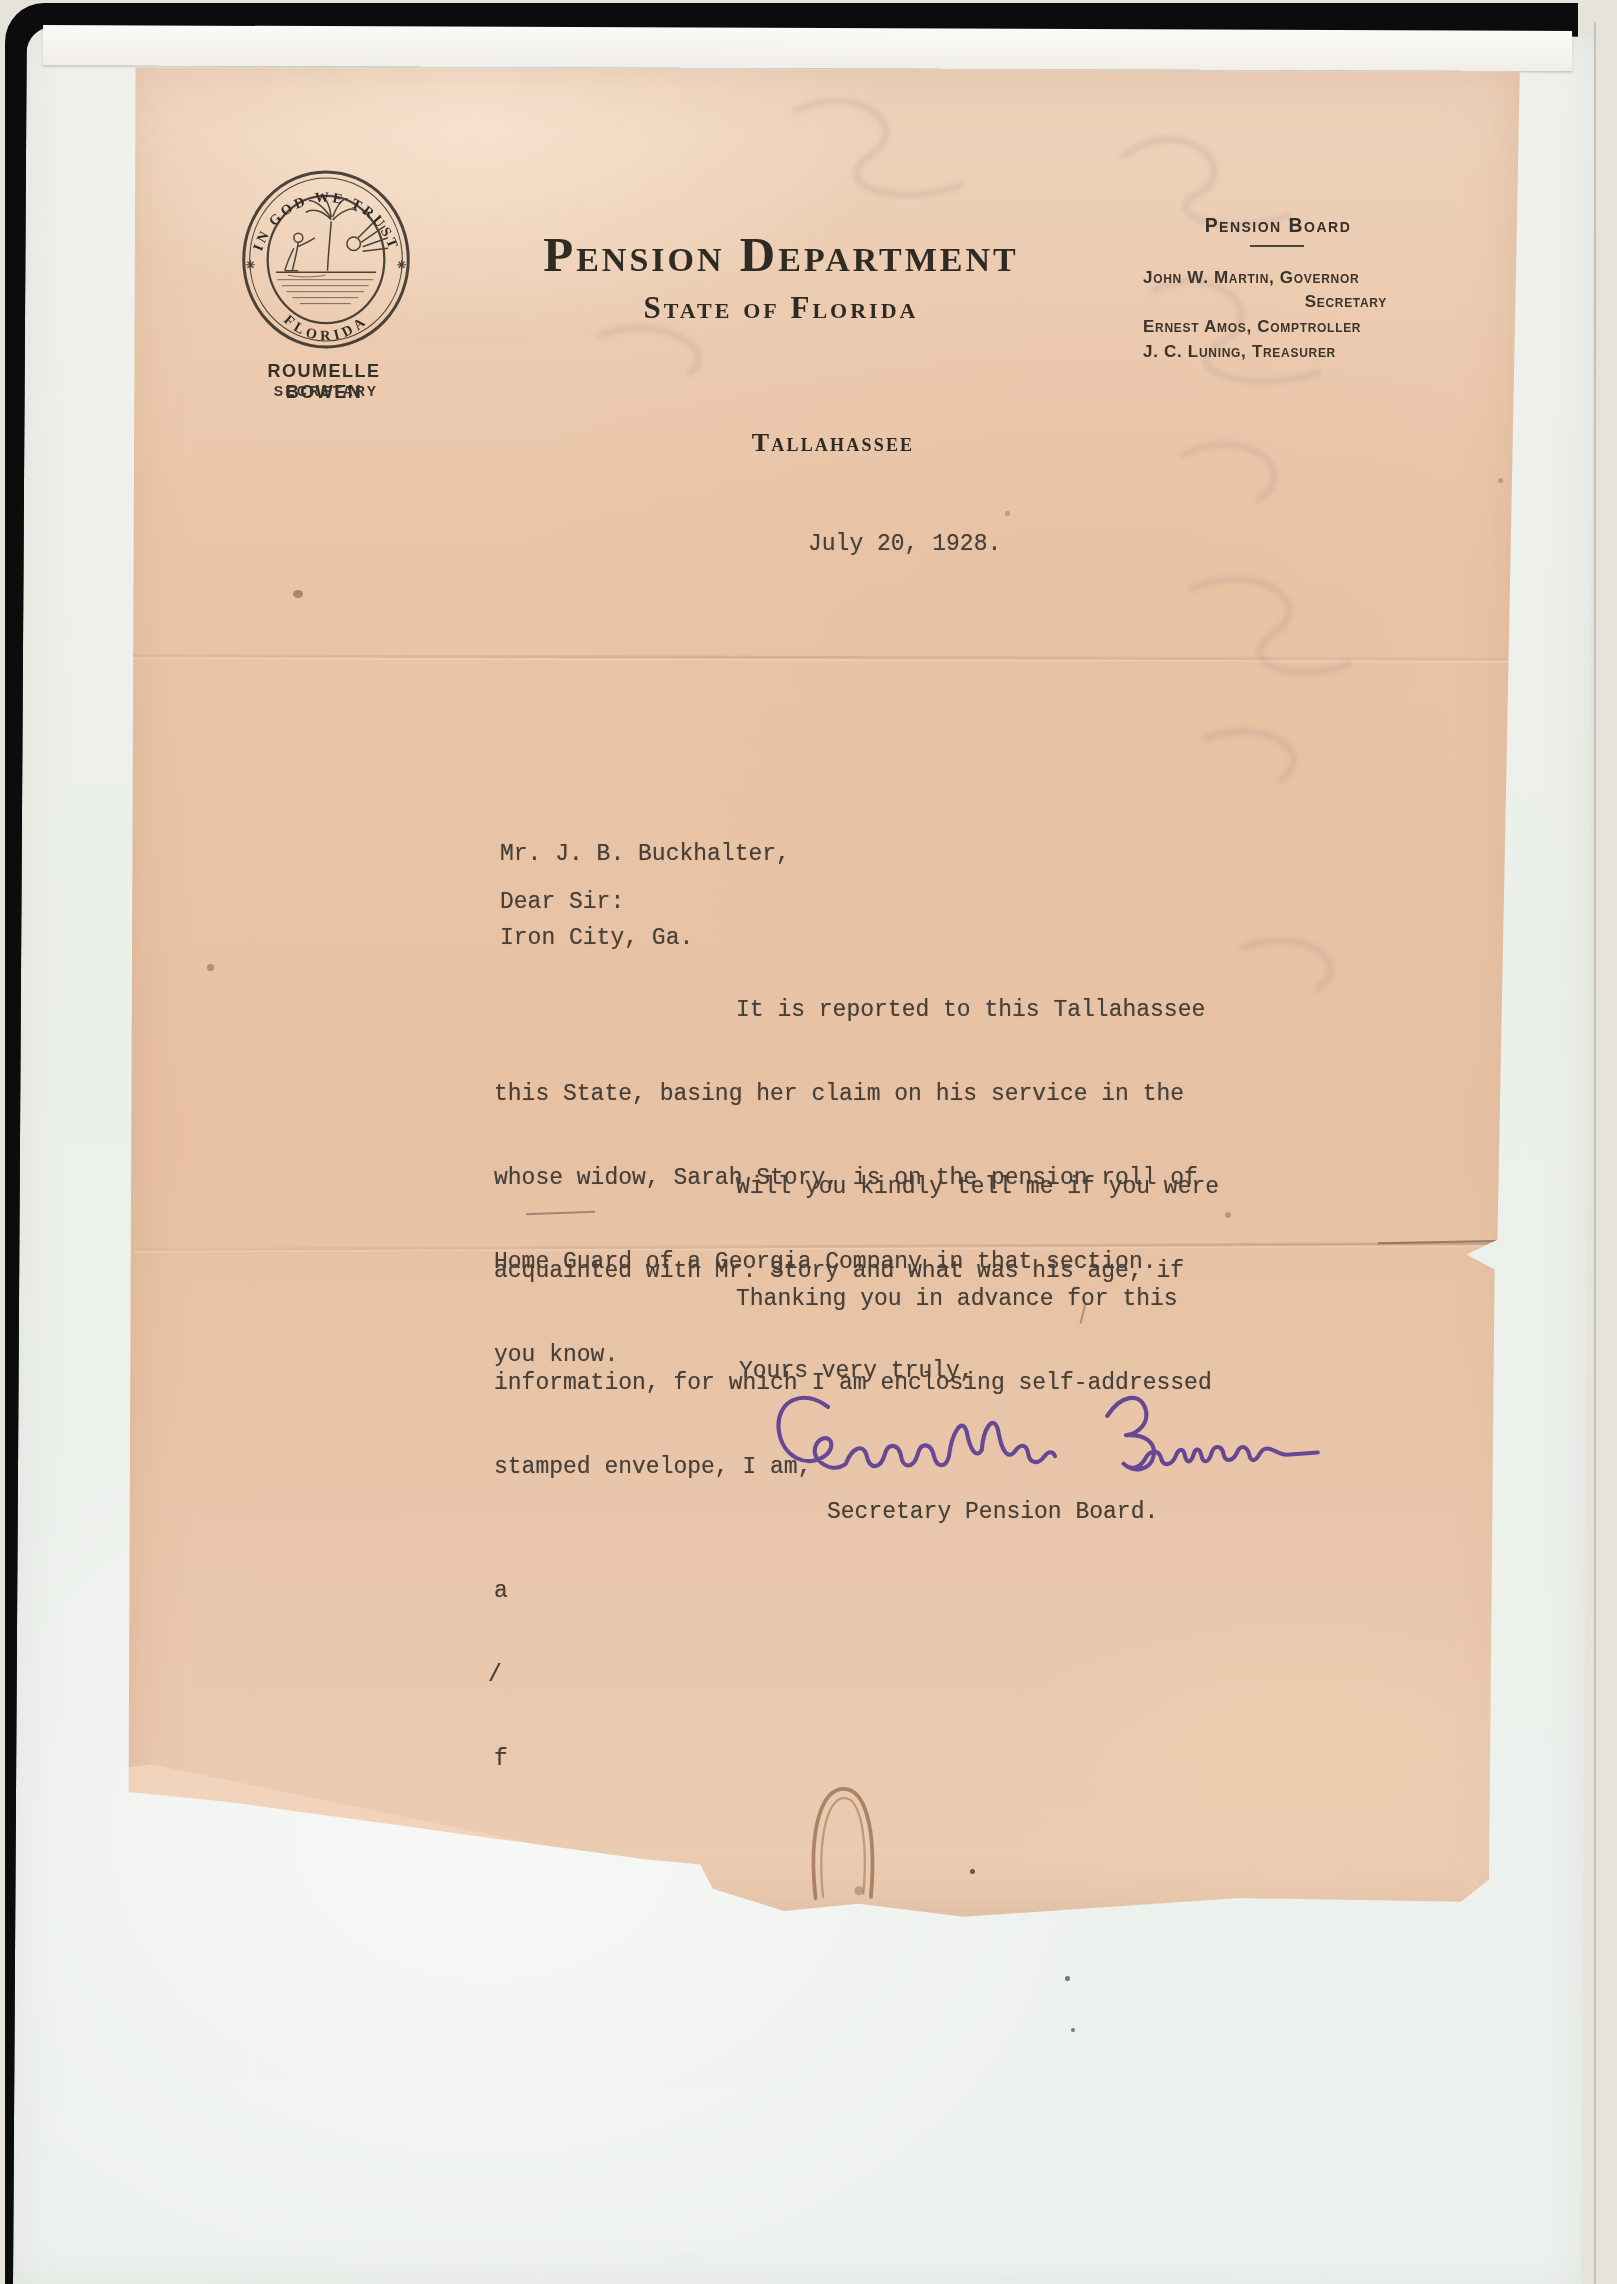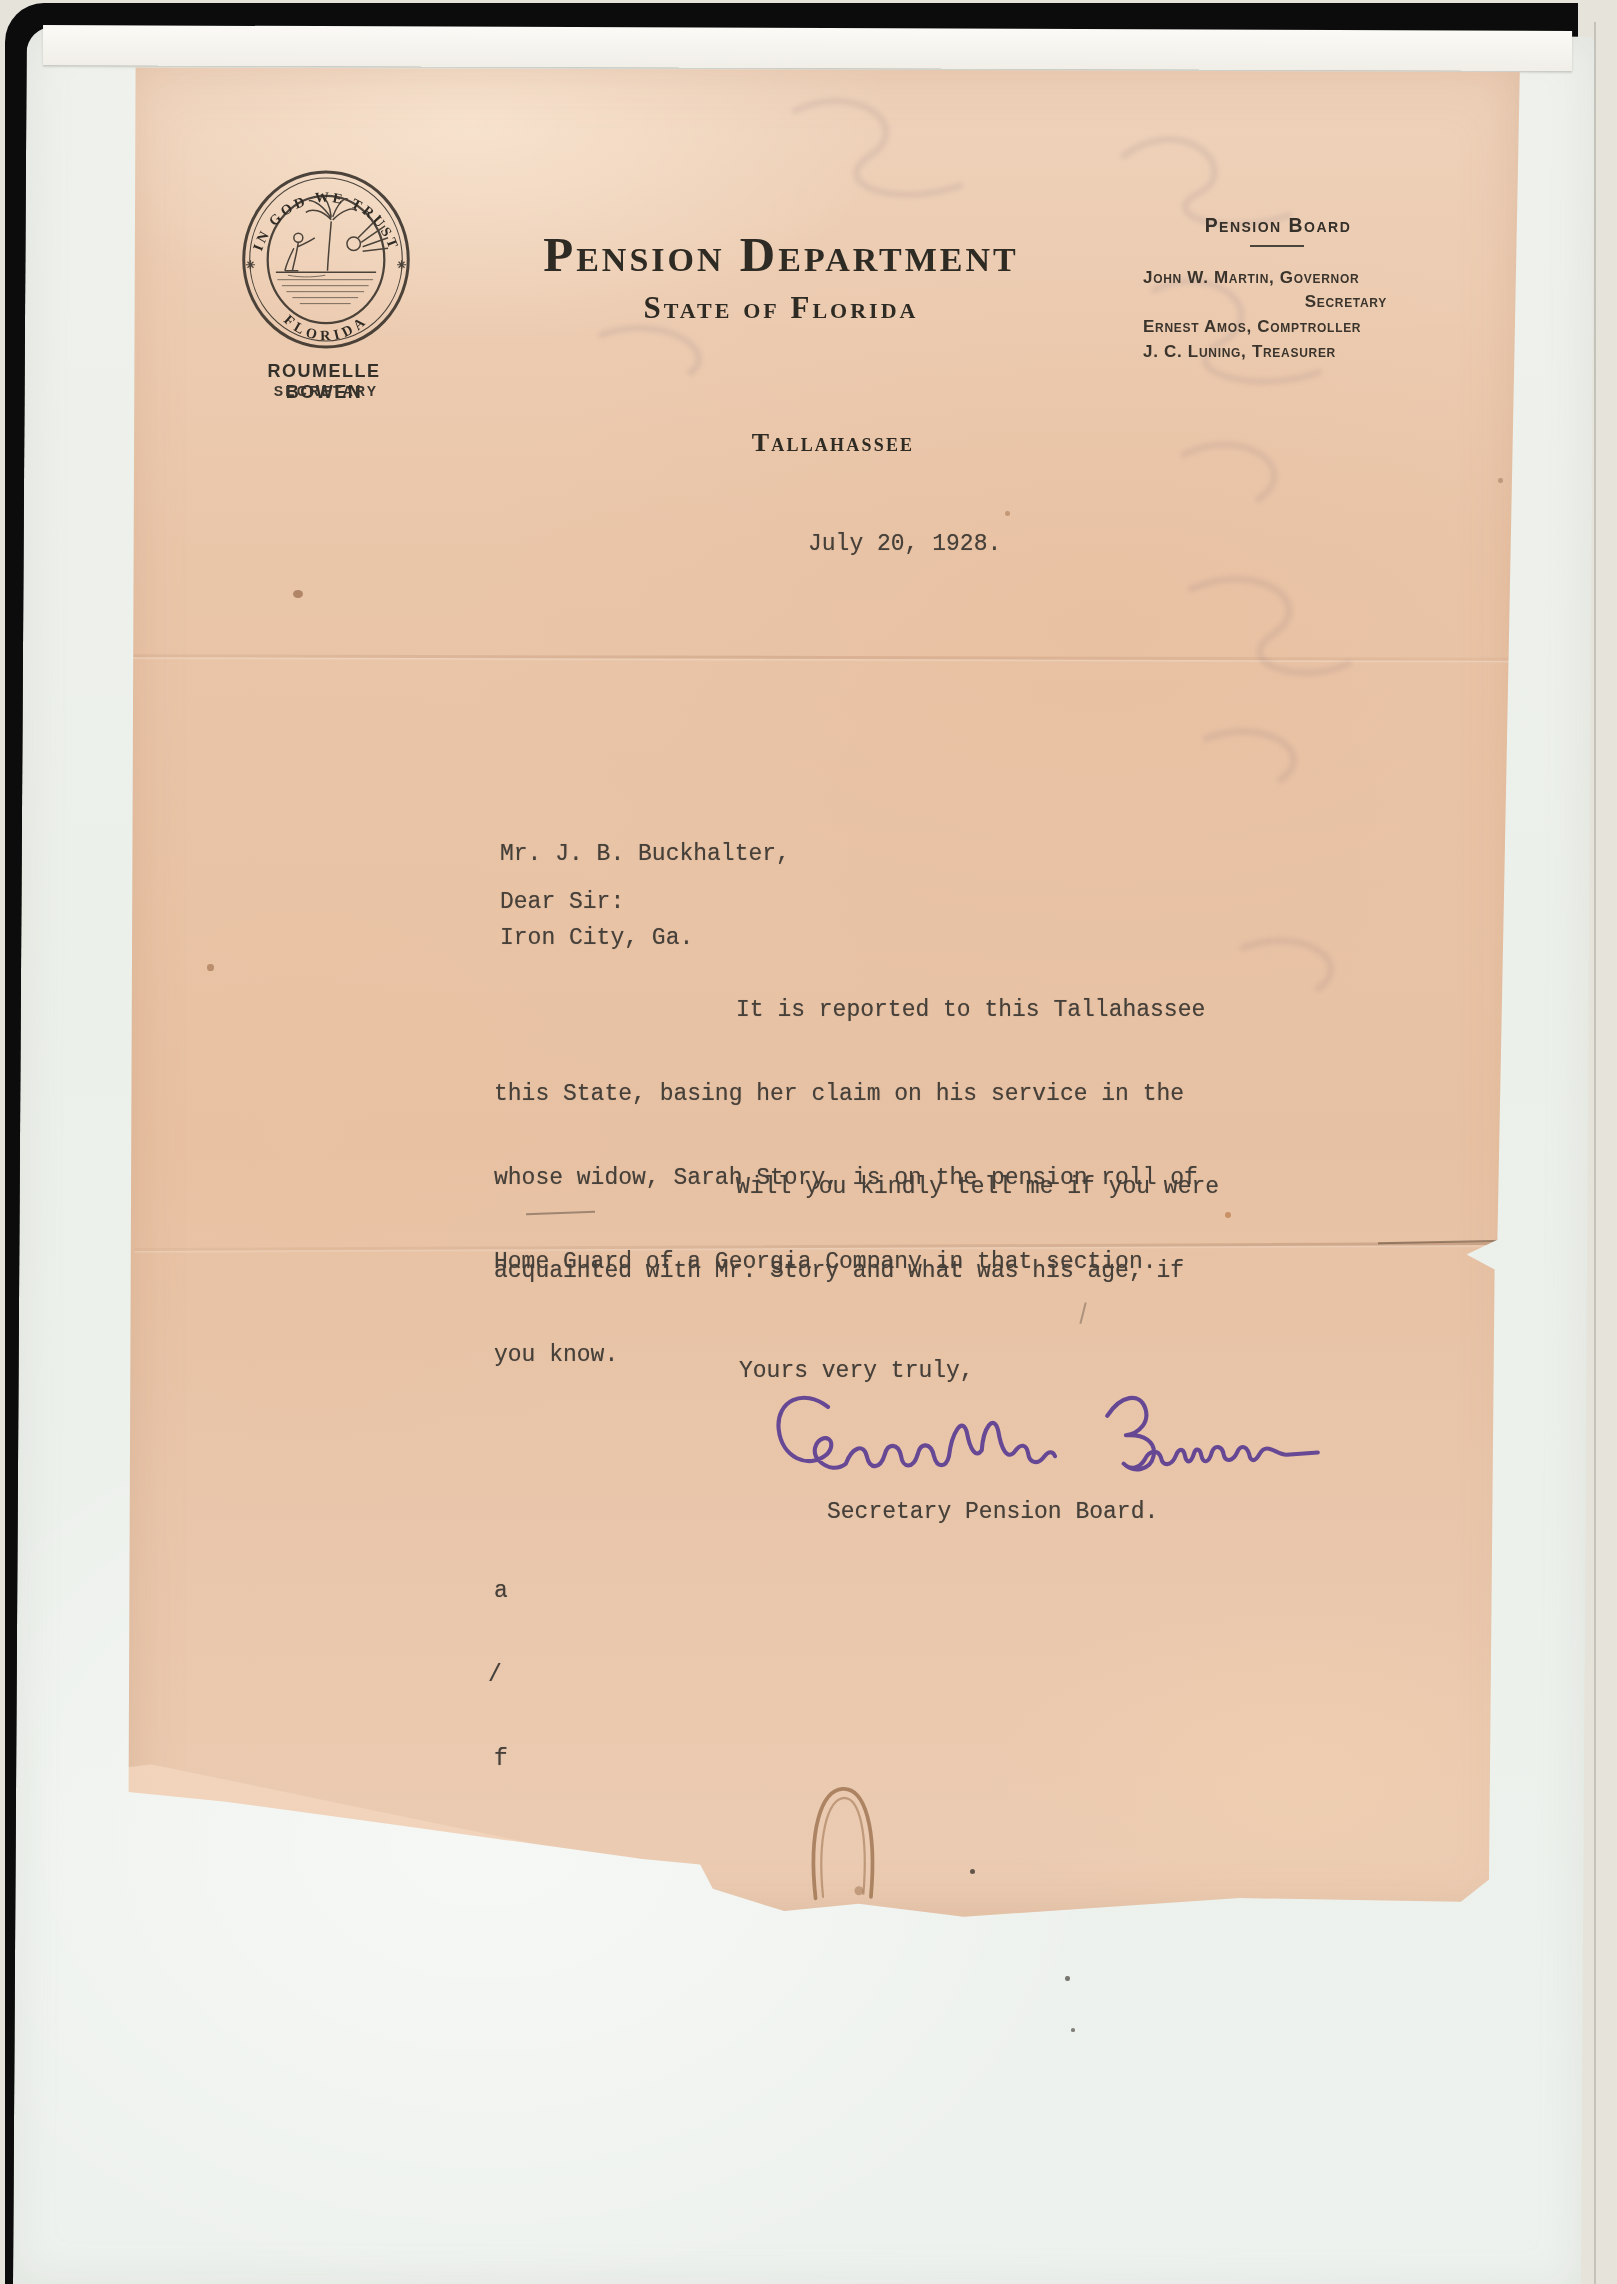--- a/index.html
+++ b/index.html
@@ -187,20 +187,25 @@
       <span class="line">Home Guard of a Georgia Company in that section.</span>
     </div>
 
     <div class="typed p2">
       <span class="line indent">Will you kindly tell me if you were</span>
       <span class="line">acquainted with Mr. Story and what was his age, if</span>
       <span class="line">you know.</span>
     </div>
     <div class="artifact-underline"></div>
 
+    <div class="typed p3">
+      <span class="line indent">Thanking you in advance for this</span>
+      <span class="line">information, for which I am enclosing self-addressed</span>
+      <span class="line">stamped envelope, I am,</span>
+    </div>
     <div class="stray-slash"></div>
 
     <div class="typed closing">Yours very truly,</div>
 
     <svg style="left:639px;top:1320px" width="568" height="112" viewBox="0 0 760 150">
       <g fill="none" stroke="#5a3d92" stroke-width="5.5" stroke-linecap="round" stroke-linejoin="round" opacity="0.92">
         <path d="M88,28 C55,2 18,20 22,58 C26,96 62,112 86,92 C96,82 94,68 82,70
                  C70,74 66,90 76,100 C88,112 102,112 112,104
                  C120,82 136,76 140,94 C144,112 158,112 164,92
                  C168,76 182,76 186,94 C188,110 202,112 208,92

